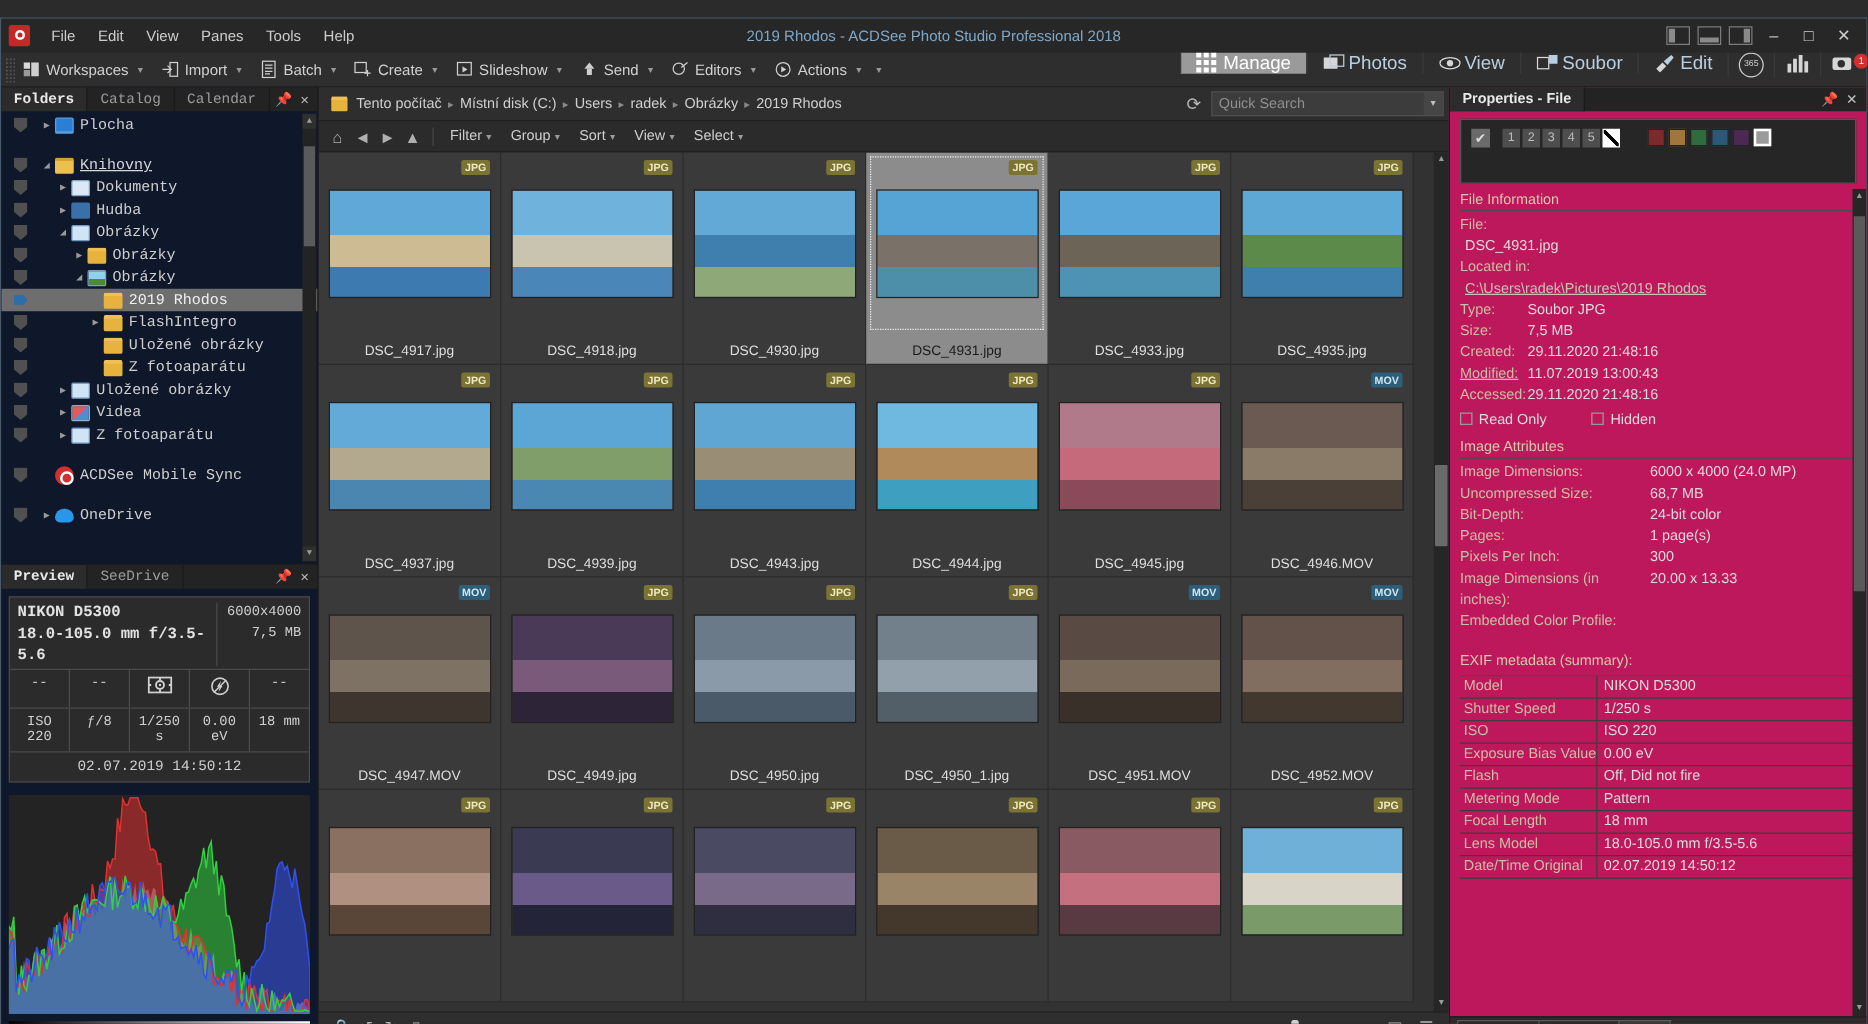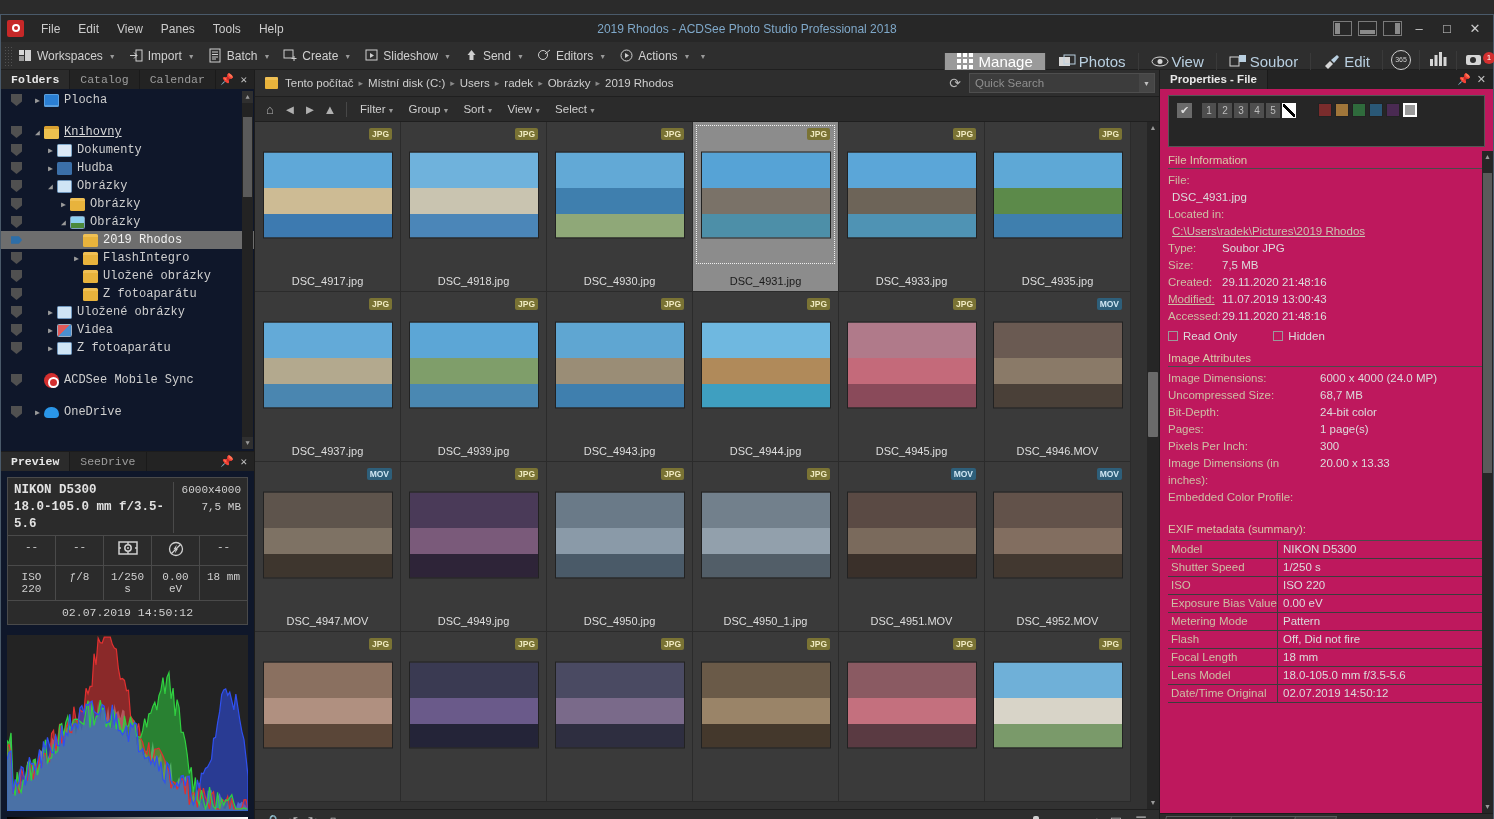--- a/index.html
+++ b/index.html
@@ -42,21 +42,21 @@
   
   .toolbar { height: 28px; background: #2e2e2e; display: flex; align-items: center;
              border-bottom: 1px solid #1f1f1f; }
   .grip { width: 8px; height: 20px; margin-left: 3px;
           background-image: radial-gradient(#5a5a5a 1px, transparent 1px);
           background-size: 3px 3px; opacity: .8; }
   .tb-item { display: flex; align-items: center; gap: 4px; padding: 3px 4px 3px 6px;
              color: #d0d0d0; font-size: 12px; white-space: nowrap; }
   .caret { font-size: 7px; color: #9a9a9a; margin: 2px 3px 0 2px; }
   .ticon { width: 15px; height: 15px; display: inline-block; position: relative; flex: none; }
-  .modes { margin-left: auto; display: flex; align-items: flex-end; height: 28px; }
+  .modes { margin-left: auto; display: flex; align-items: flex-start; height: 28px; }
   .mode { display: flex; align-items: center; gap: 6px; padding: 0 12px;
           color: #b9cfe0; font-size: 15px; border-left: 1px solid #3a3a3a; }
   .mode.active { background: #9a9a9a; color: #fff; }
   .mode-sm { display: flex; align-items: center; padding: 0 8px;
              border-left: 1px solid #3a3a3a; }
   .dots { display: grid; grid-template-columns: repeat(3, 4px); gap: 2px; }
   .dots i { width: 4px; height: 4px; background: currentColor; display: block; }
   .badge-red { position: absolute; top: 1px; right: -2px; background: #d32f2f;
                color: #fff; font-size: 8px; border-radius: 50%; width: 12px;
                height: 12px; line-height: 12px; text-align: center; }
@@ -938,26 +938,26 @@
             </div>
             <div class="r">
               <span class="k">ISO</span>
               <span class="v">ISO 220</span>
             </div>
             <div class="r">
               <span class="k">Exposure Bias Value</span>
               <span class="v">0.00 eV</span>
             </div>
             <div class="r">
+              <span class="k">Flash</span>
+              <span class="v">Off, Did not fire</span>
+            </div>
+            <div class="r">
               <span class="k">Metering Mode</span>
               <span class="v">Pattern</span>
-            </div>
-            <div class="r">
-              <span class="k">Flash</span>
-              <span class="v">Off, Did not fire</span>
             </div>
             <div class="r">
               <span class="k">Focal Length</span>
               <span class="v">18 mm</span>
             </div>
             <div class="r">
               <span class="k">Lens Model</span>
               <span class="v">18.0-105.0 mm f/3.5-5.6</span>
             </div>
             <div class="r">

